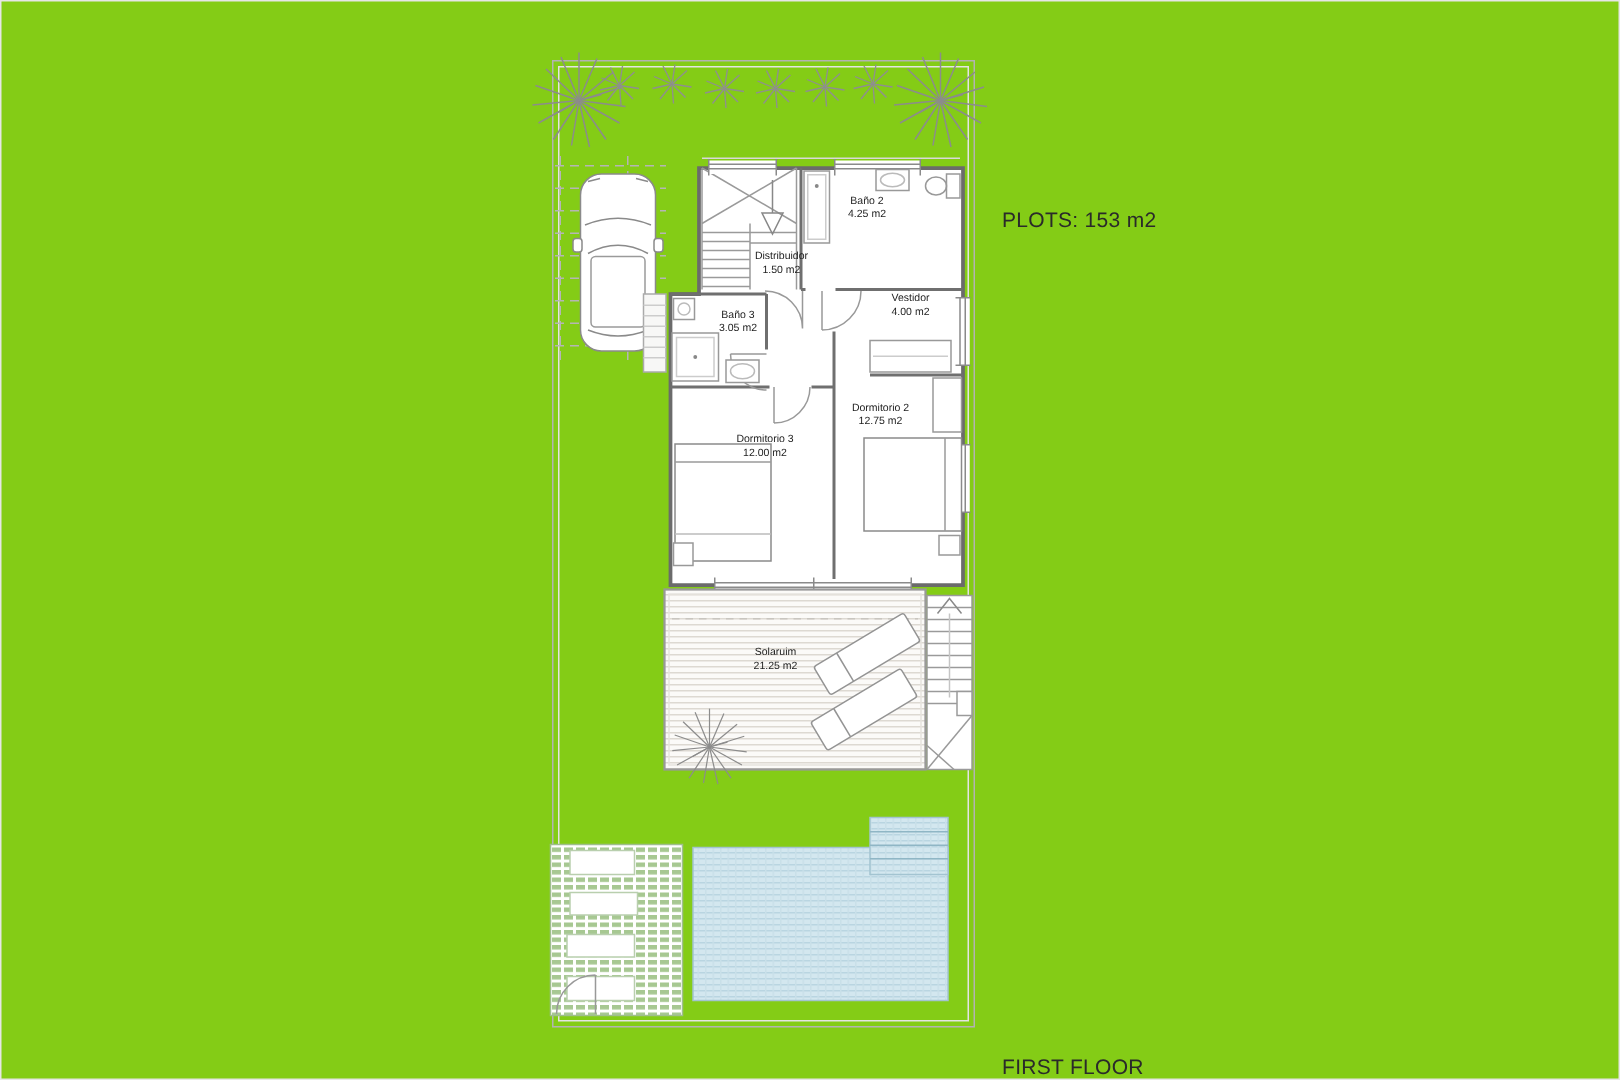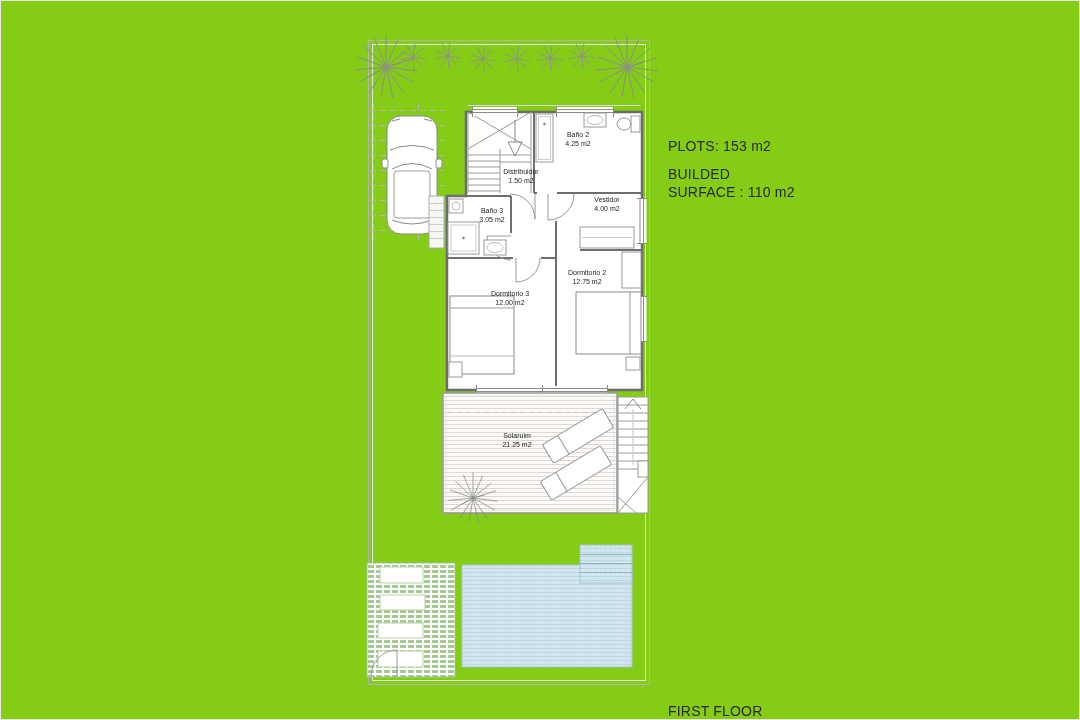--- a/index.html
+++ b/index.html
@@ -320,19 +320,15 @@
   <div class="room-label" style="left:510px;top:298px">
     <div>Dormitorio 3</div>
     <div>12.00 m2</div>
   </div>
   <div class="room-label" style="left:517px;top:440px">
     <div>Solaruim</div>
     <div>21.25 m2</div>
   </div>
 
   <div class="note" id="plots">PLOTS: 153 m2</div>
-  <div class="note" id="built">
-    <div>BUILDED</div>
-    <div>SURFACE : 110 m2</div>
-  </div>
   <div class="note" id="floor-title">FIRST FLOOR</div>
 
 </div>
 
 </body></html>

